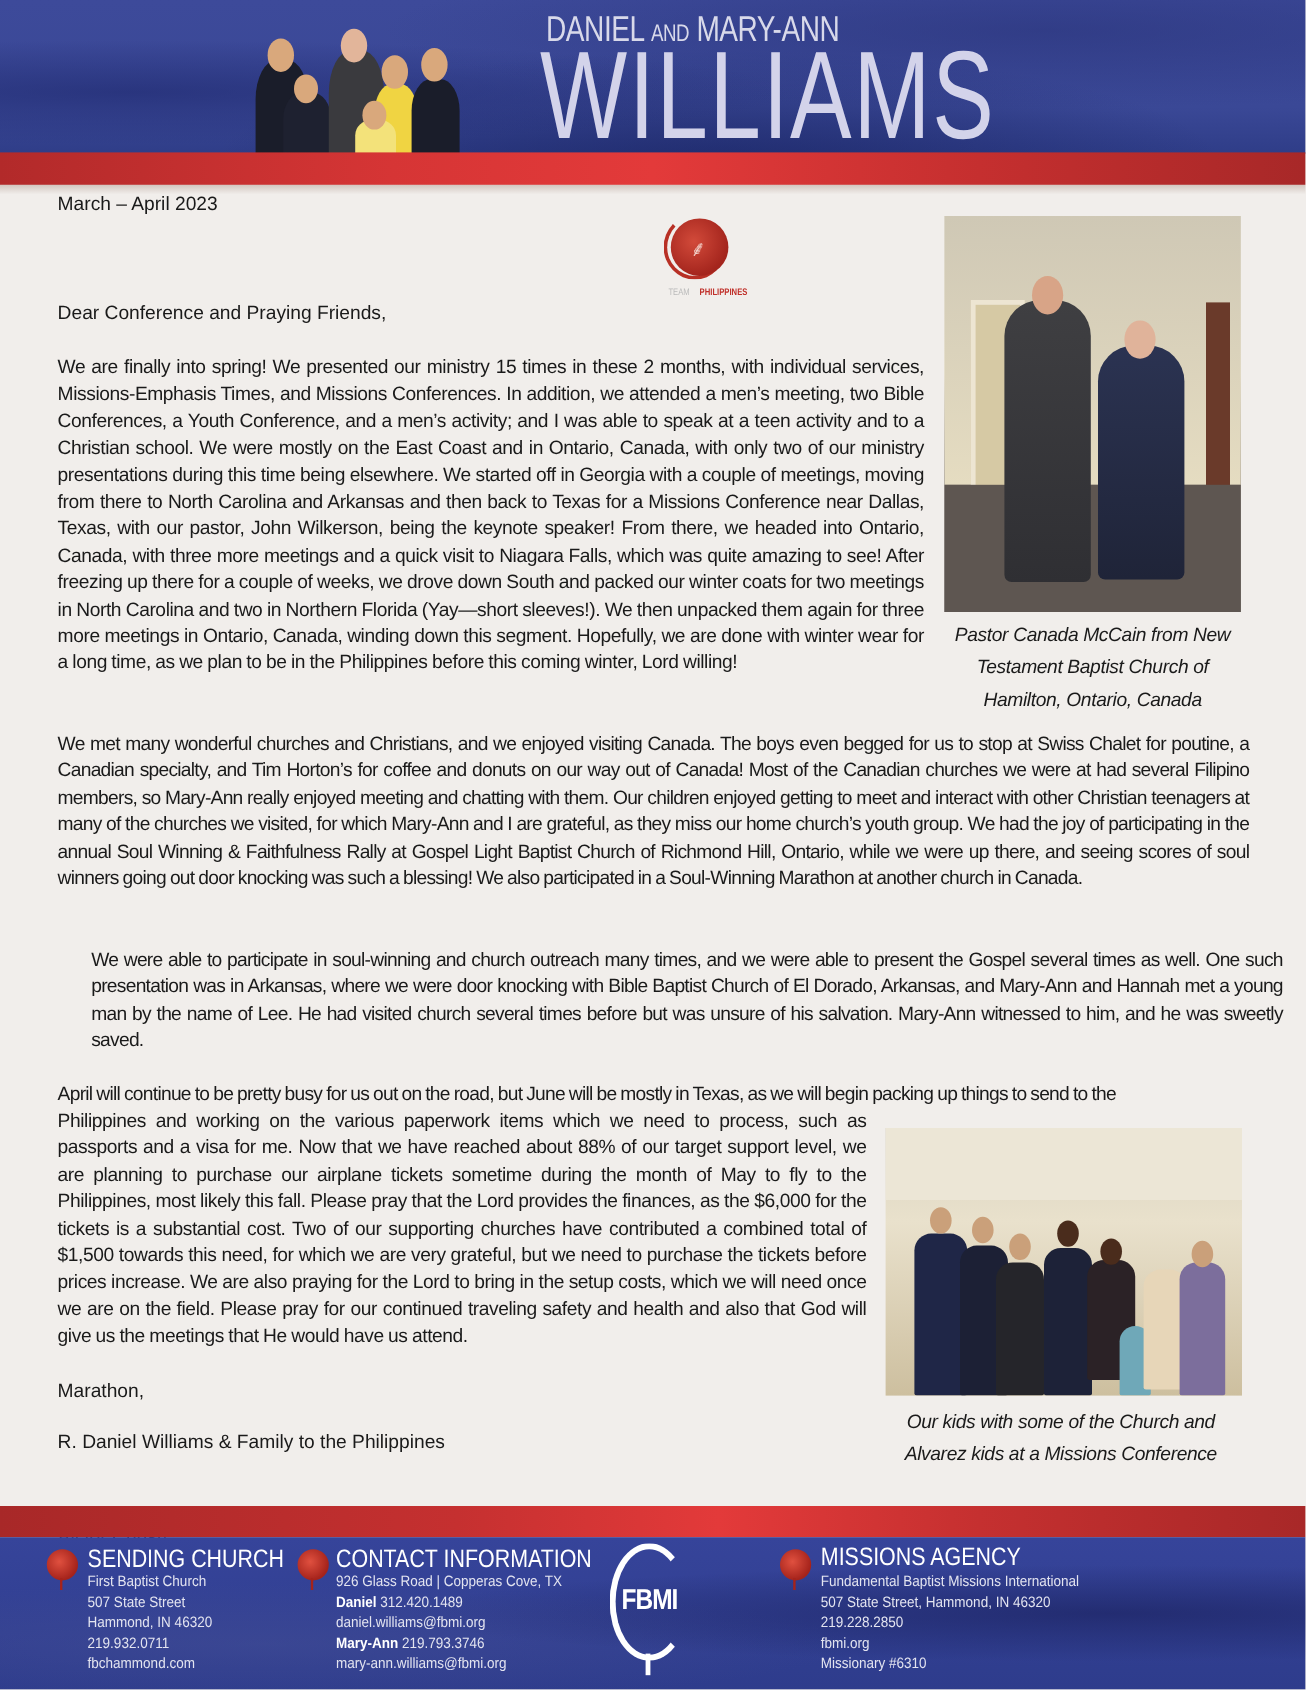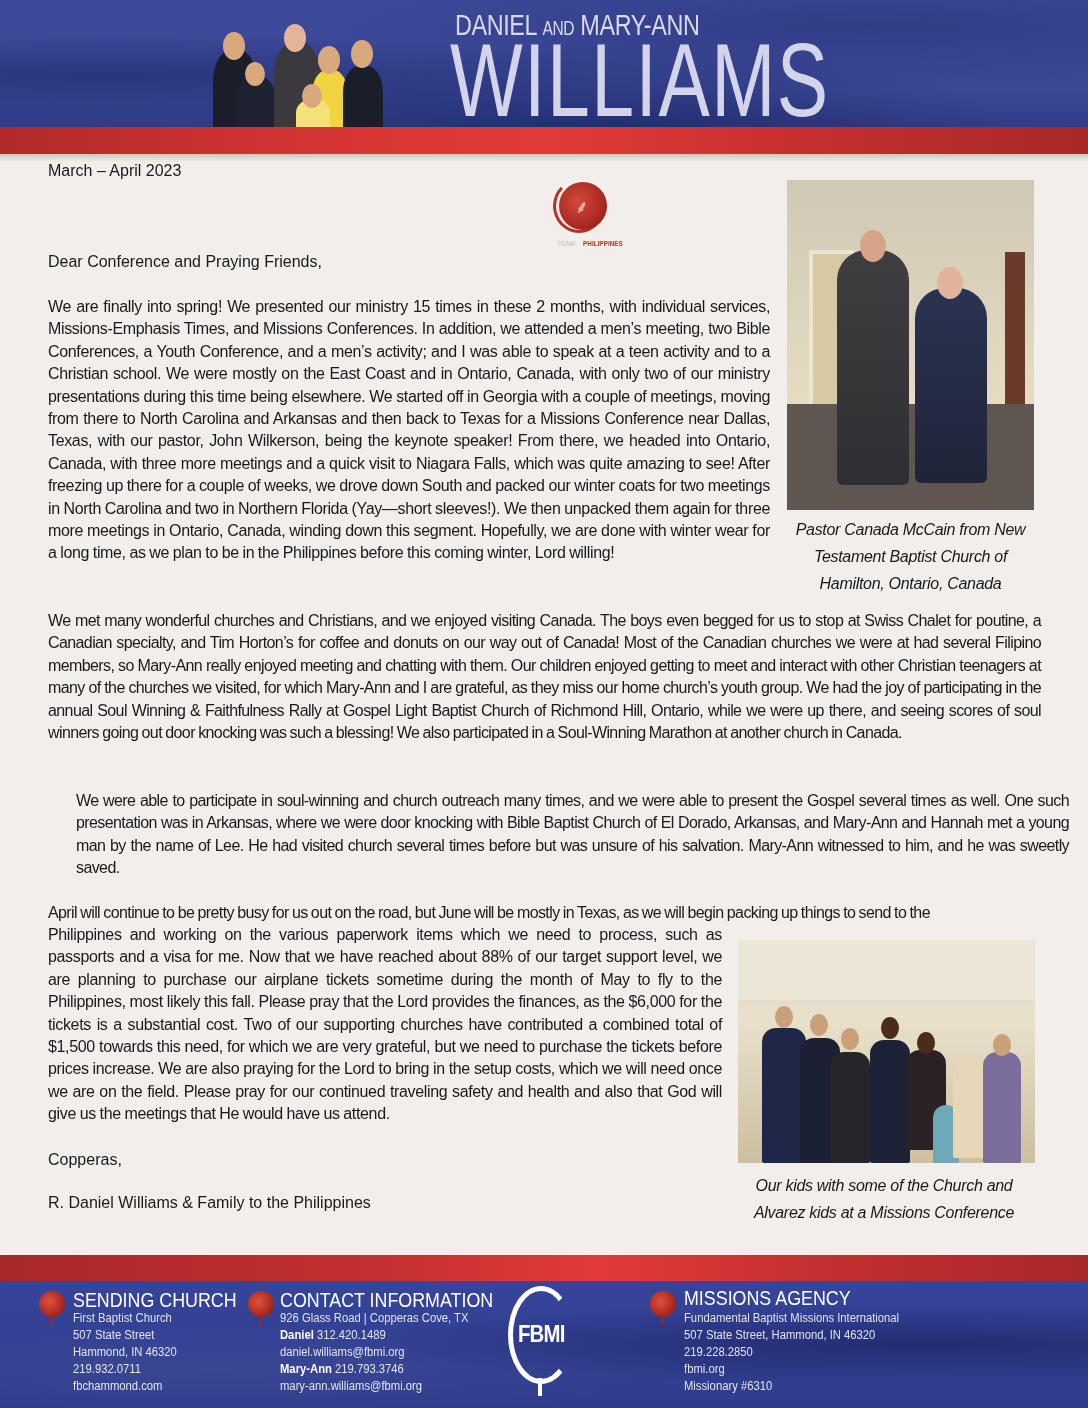--- a/index.html
+++ b/index.html
@@ -195,21 +195,21 @@
   <div class="kh" style="left:143px;top:77px;background:#4a2c1c;"></div>
   <div class="kid" style="left:168px;top:110px;width:40px;height:100px;background:#2b2226;"></div>
   <div class="kh" style="left:179px;top:92px;background:#4a2c1c;"></div>
   <div class="kid" style="left:195px;top:165px;width:26px;height:58px;background:#6fa8b8;"></div>
   <div class="kid" style="left:215px;top:118px;width:36px;height:100px;background:#e7d6b8;"></div>
   <div class="kid" style="left:245px;top:112px;width:38px;height:111px;background:#7c6e9c;"></div>
   <div class="kh" style="left:255px;top:94px;"></div>
 </div>
 <div class="caption cap2">Our kids with some of the Church and Alvarez kids at a Missions Conference</div>
 
-<div class="signoff s1">Copperas,</div>
+<div class="signoff s1">Marathon,</div>
 <div class="signoff s2">R. Daniel Williams &amp; Family to the Philippines</div>
 <div class="signoff s3">All for Christ!</div>
 
 <div class="footer-stripe"></div>
 <div class="footer"></div>
 
 <div>
   <div class="pin" style="left:39px;top:1291px;"></div>
   <div class="f-head" style="left:73px;top:1288px;">SENDING CHURCH</div>
   <div class="f-line" style="left:73px;top:1310px;">First Baptist Church</div>

